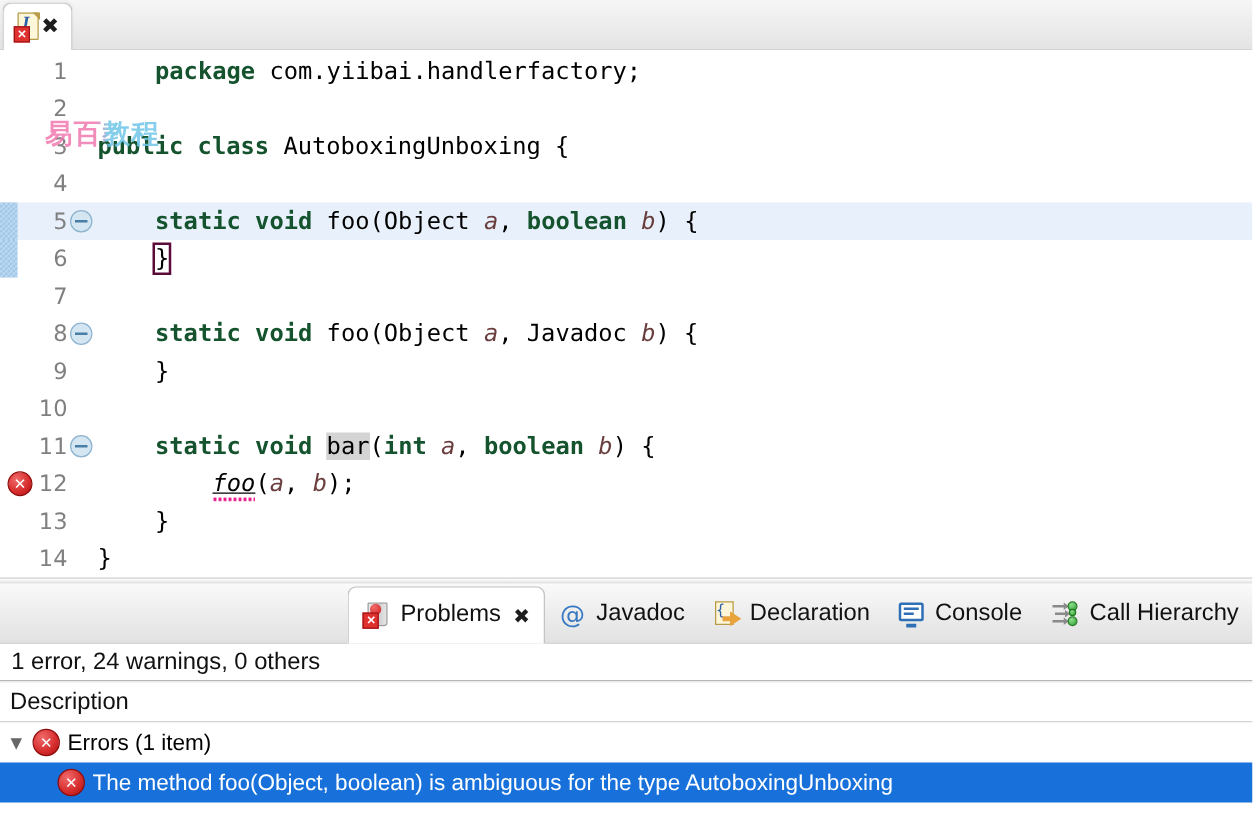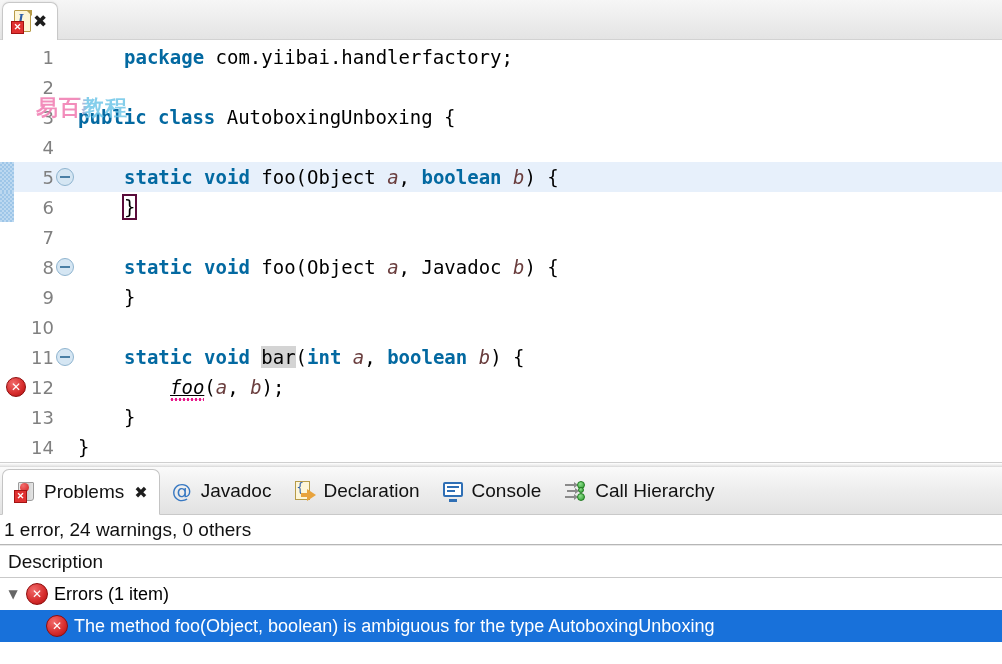--- a/index.html
+++ b/index.html
@@ -166,21 +166,21 @@
   }
   .err-marker::before {
     content: "\2715";
     color: #ffffff;
     font-size: 12px; font-weight: bold; line-height: 1;
     font-family: "DejaVu Sans", sans-serif;
   }
   .codetext { padding-left: 2px; }
 
   
-  .kw  { color: #0369a1; font-weight: bold; }
+  .kw  { color: #14532d; font-weight: bold; }
   .pl  { color: #000000; }
   .par { color: #6a3e3e; font-style: italic; }
   .occ { background: #d4d4d4; }
   .mth-err {
     font-style: italic;
     text-decoration: underline;
     text-decoration-color: #000000;
     border-bottom: 0;
     position: relative;
   }
@@ -246,20 +246,21 @@
     width: 1002px; height: 197px;
     background: #ffffff;
   }
   .view-tabstrip {
     position: relative;
     height: 48px;
     background: linear-gradient(to bottom, #fafafa 0%, #ededed 50%, #e2e2e2 100%);
     border-bottom: 1px solid #c9c9c9;
     display: flex;
     align-items: stretch;
+    justify-content: flex-end;
   }
   .view-tab {
     display: flex; align-items: center;
     padding: 0 11px;
     gap: 8px;
     font-size: 19px;
     color: #111111;
     white-space: nowrap;
     position: relative;
   }
@@ -377,21 +378,21 @@
     border-left: 4px solid #8a8a8a;
   }
   .ico-callh .t1 { left: 11px; top: 2px; }
   .ico-callh .t2 { left: 12px; top: 8px; }
   .ico-callh .t3 { left: 11px; top: 14px; }
 
   
   .summary {
     height: 30px;
     display: flex; align-items: center;
-    padding-left: 4px;
+    padding-left: 9px;
     font-size: 19px;
     color: #111111;
     border-bottom: 1px solid #b6b6b6;
     background: #ffffff;
   }
   .col-header {
     height: 33px;
     display: flex; align-items: center;
     padding-left: 8px;
     font-size: 19px;

